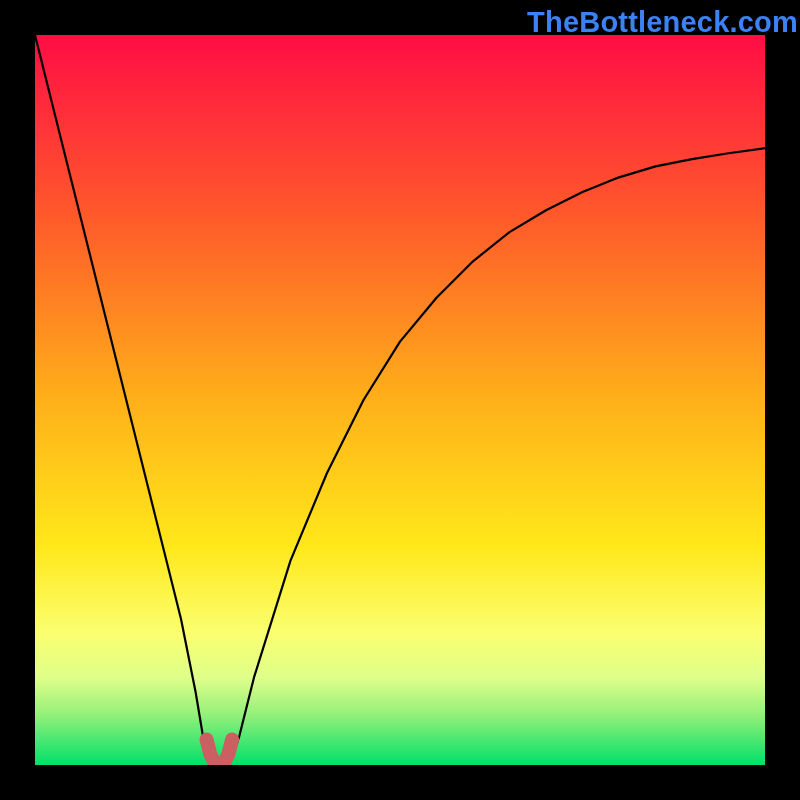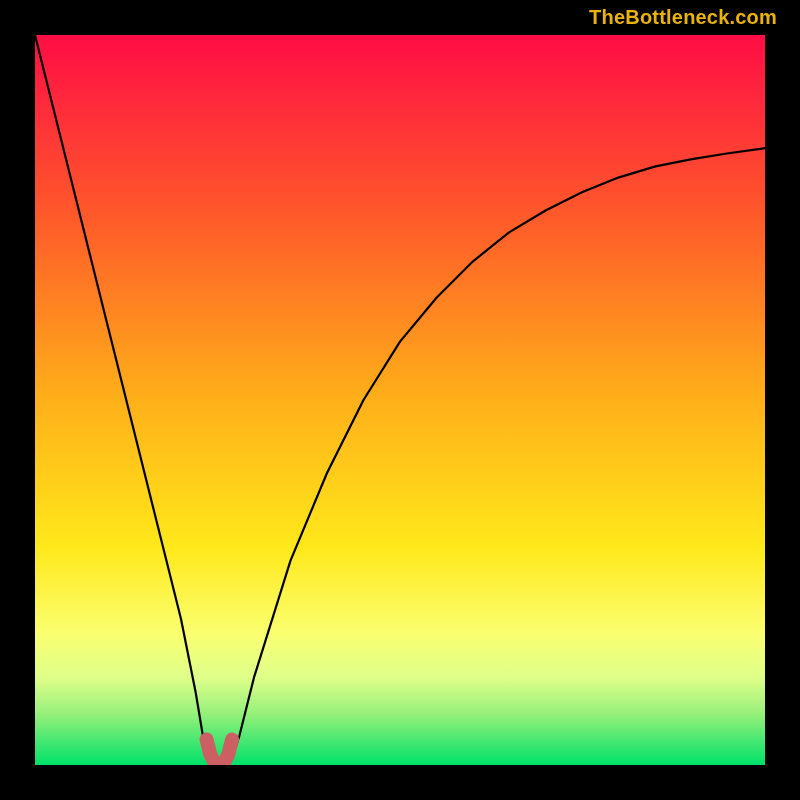--- a/index.html
+++ b/index.html
@@ -11,25 +11,25 @@
   }
   .outer {
     width: 800px;
     height: 800px;
     background: #000;
     position: relative;
   }
   .watermark {
     position: absolute;
     top: 6px;
-    right: 23px;
+    right: 2px;
     font-family: Arial, Helvetica, sans-serif;
-    font-size: 20px;
+    font-size: 29px;
     font-weight: bold;
-    color: #eab308;
+    color: #3b82f6;
     z-index: 10;
     letter-spacing: 0.2px;
   }
   svg {
     position: absolute;
     top: 35px;
     left: 35px;
   }
 </style>
 </head>

